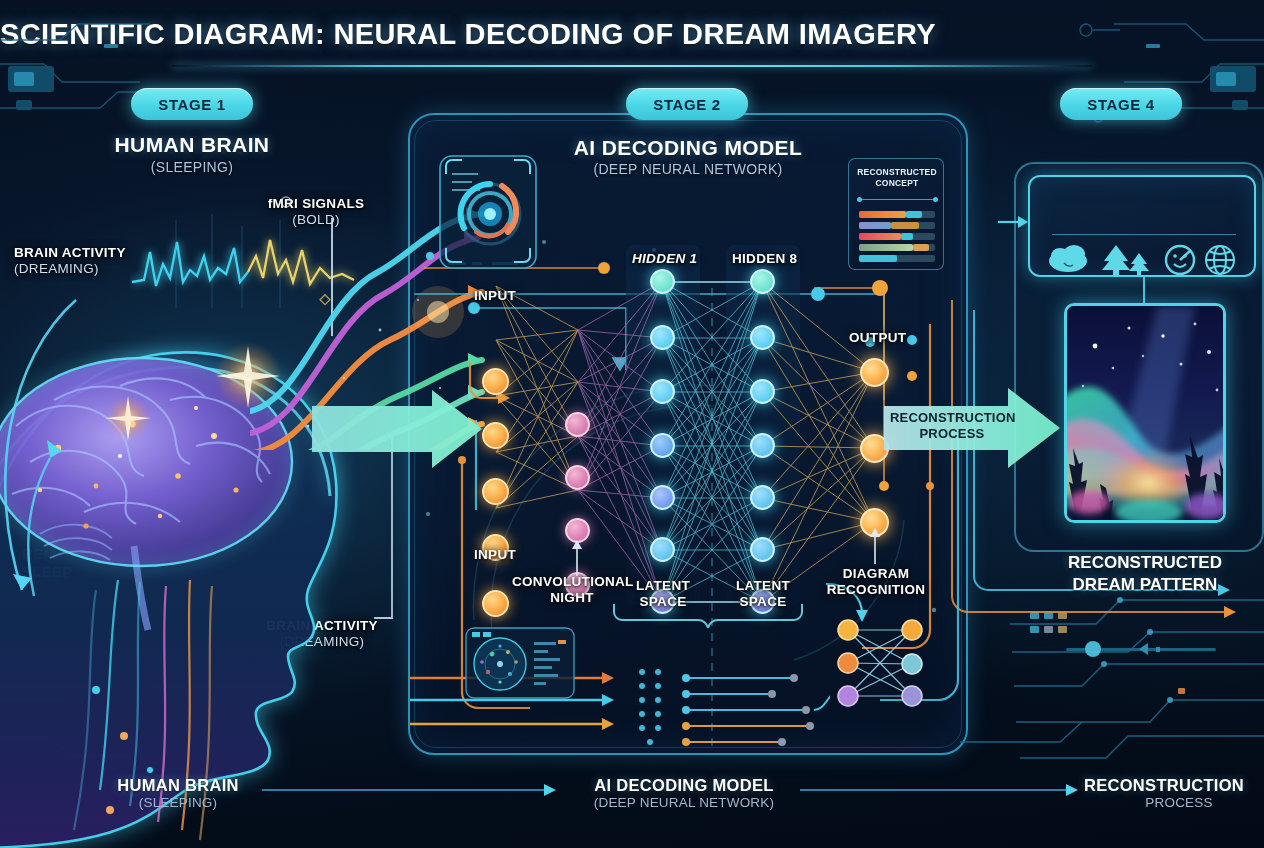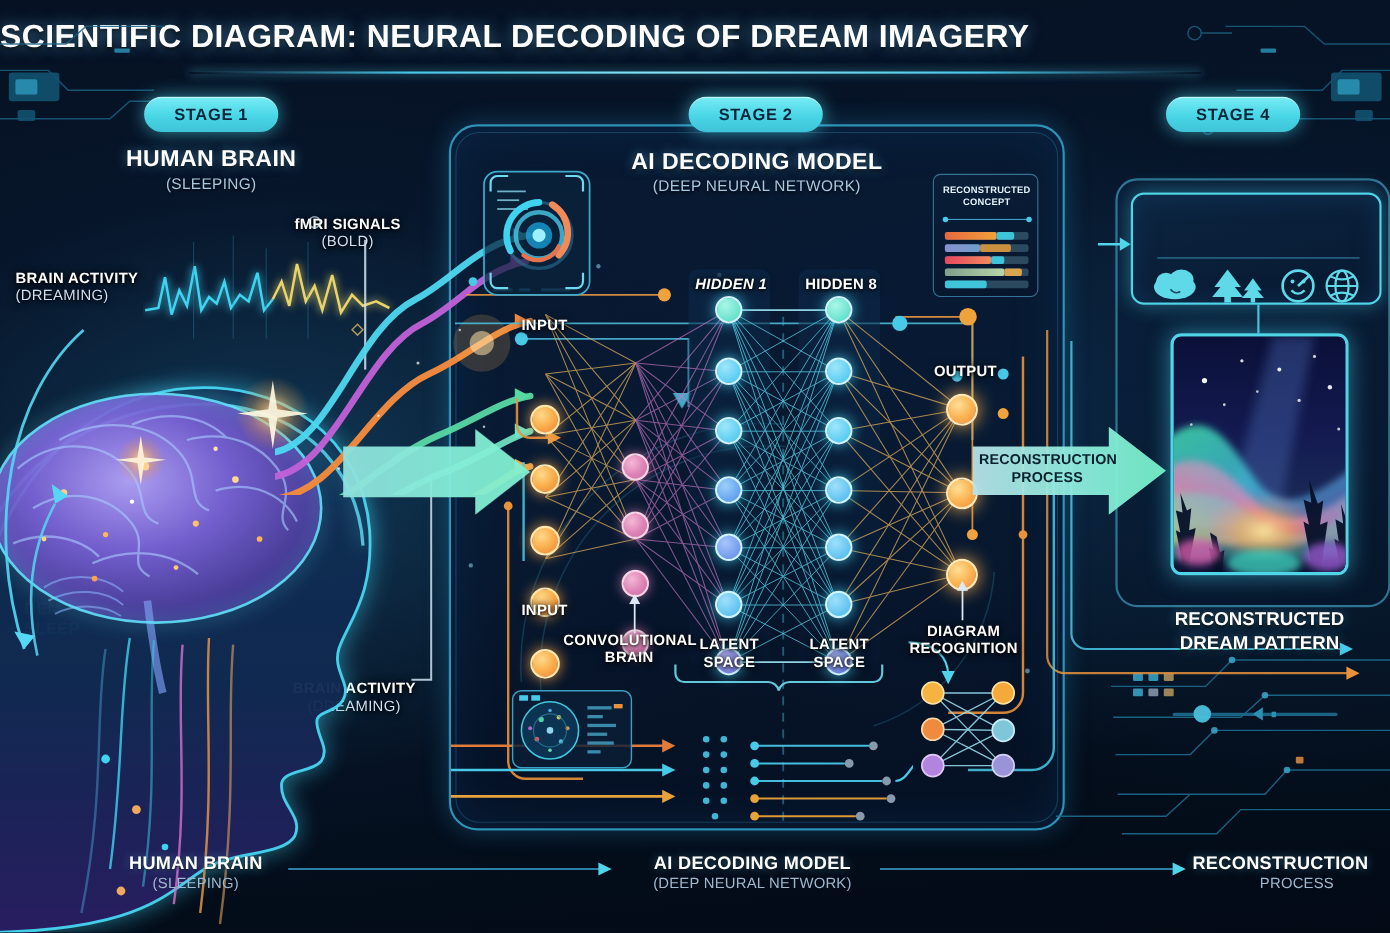--- a/index.html
+++ b/index.html
@@ -595,21 +595,21 @@
   <div class="node n-out" style="left:860px;top:508px;width:29px;height:29px;z-index:22;"></div>
 
   <div class="lbl" style="left:474px;top:288px;z-index:24;">INPUT</div>
   <div class="lbl" style="left:474px;top:547px;z-index:24;">INPUT</div>
   <div class="lbl" style="left:632px;top:251px;z-index:24;font-style:italic;">HIDDEN 1</div>
   <div class="lbl" style="left:732px;top:251px;z-index:24;">HIDDEN 8</div>
   <div class="lbl" style="left:849px;top:330px;z-index:24;">OUTPUT</div>
 
   <div class="lbl c" style="left:512px;top:574px;width:120px;z-index:24;">
     <span>CONVOLUTIONAL</span><br>
-    <span>BRAIN</span>
+    <span>NIGHT</span>
   </div>
   <svg class="abs" style="left:570px;top:540px;width:14px;height:36px;z-index:24;">
     <path d="M7,36 V6" stroke="#dce9f5" stroke-width="1.6" fill="none"></path>
       <path d="M7,0 l-5,9 h10 z" fill="#dce9f5"></path>
   </svg>
 
   <div class="lbl c" style="left:618px;top:578px;width:90px;z-index:24;">
     <span>LATENT</span><br>
     <span>SPACE</span>
   </div>

